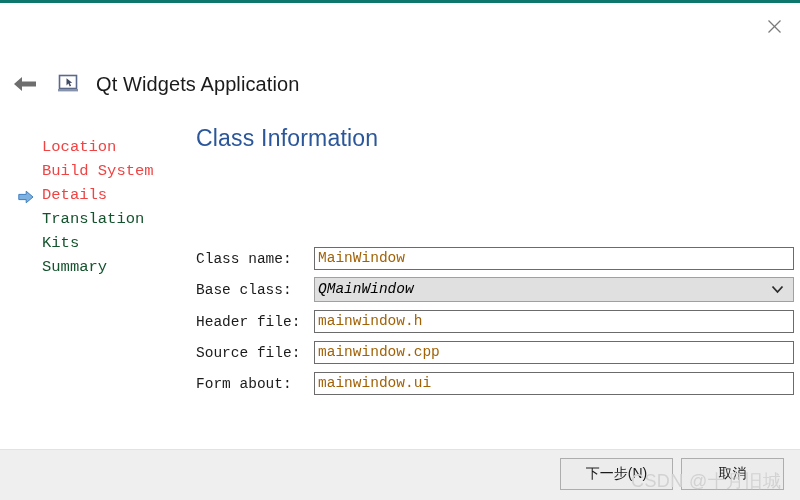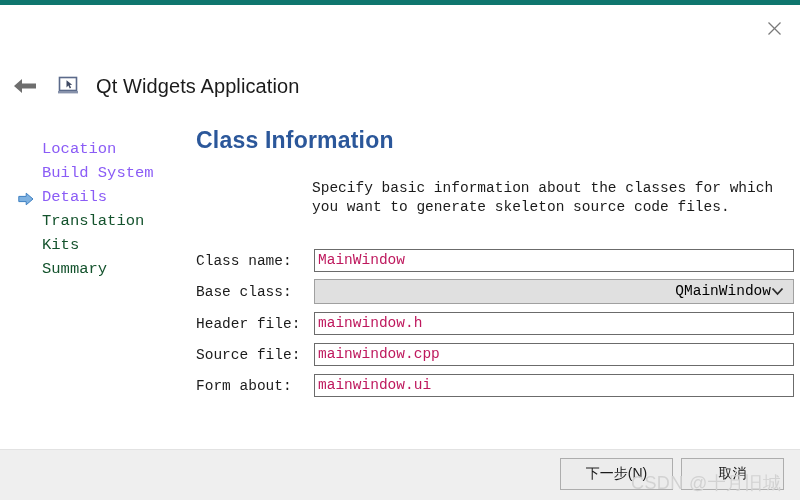--- a/index.html
+++ b/index.html
@@ -13,21 +13,21 @@
     font-family: "Liberation Sans", sans-serif;
     overflow: hidden;
     position: relative;
   }
   #dialog {
     position: absolute;
     left: 0; top: 0;
     width: 800px;
     height: 500px;
     background: #ffffff;
-    border-top: 5px solid #0f766e;
+    border-top: 3px solid #0f766e;
     box-sizing: border-box;
     overflow: hidden;
   }
 
   
   #titlebar {
     position: absolute;
     left: 0; top: 1px;
     width: 800px;
     height: 46px;
@@ -87,21 +87,21 @@
     top: 132px;
     width: 180px;
   }
   .nav-item {
     position: relative;
     height: 24px;
     line-height: 24px;
     padding-left: 42px;
     font-family: "Liberation Mono", "DejaVu Sans Mono", monospace;
     font-size: 15.5px;
-    color: #8b5cf6;
+    color: #ef4444;
     white-space: nowrap;
     cursor: pointer;
   }
   .nav-item.disabled {
     color: #14532d;
     cursor: default;
   }
   .nav-arrow {
     position: absolute;
     left: 18px;
@@ -121,21 +121,21 @@
   }
   #page-title {
     font-family: "Liberation Sans", sans-serif;
     font-size: 23px;
     color: #2b579a;
     letter-spacing: 0.2px;
     margin: 0;
     padding: 0;
     height: 34px;
     line-height: 34px;
-    font-weight: bold;
+    font-weight: normal;
   }
   #page-desc {
     margin-top: 22px;
     margin-left: 116px;
     width: 470px;
     font-family: "Liberation Mono", "DejaVu Sans Mono", monospace;
     font-size: 14.5px;
     line-height: 19px;
     color: #1b1b1b;
     white-space: pre-line;
@@ -164,42 +164,43 @@
     flex-shrink: 0;
   }
   .text-input {
     flex: 1;
     height: 23px;
     box-sizing: border-box;
     border: 1px solid #6b6b6b;
     background: #ffffff;
     font-family: "Liberation Mono", "DejaVu Sans Mono", monospace;
     font-size: 14.5px;
-    color: #be185d;
+    color: #a16207;
     padding: 0 3px;
     line-height: 21px;
     white-space: nowrap;
     overflow: hidden;
     cursor: text;
   }
   .combo {
     flex: 1;
     height: 25px;
     box-sizing: border-box;
     border: 1px solid #a0a0a0;
     background: #e0e0e0;
     font-family: "Liberation Mono", "DejaVu Sans Mono", monospace;
     font-size: 14.5px;
     color: #000000;
     padding: 0 3px;
     line-height: 23px;
     display: flex;
     align-items: center;
-    justify-content: flex-end;
-    cursor: pointer;
+    justify-content: space-between;
+    cursor: pointer;
+    font-style: italic;
   }
   .combo-arrow {
     margin-right: 6px;
     display: flex;
     align-items: center;
   }
   .check-row {
     display: flex;
     align-items: center;
     height: 25px;
@@ -325,22 +326,20 @@
       <span>Kits</span>
     </div>
     <div class="nav-item disabled">
       
       <span>Summary</span>
     </div>
   </div>
 
   <div id="main">
     <h1 id="page-title">Class Information</h1>
-    <div id="page-desc">Specify basic information about the classes for which
-you want to generate skeleton source code files.</div>
   </div>
 
   <div id="form">
 
     <div class="form-row">
       <div class="field-label">Class name:</div>
       <div class="text-input">MainWindow</div>
     </div>
 
     <div class="form-row">

